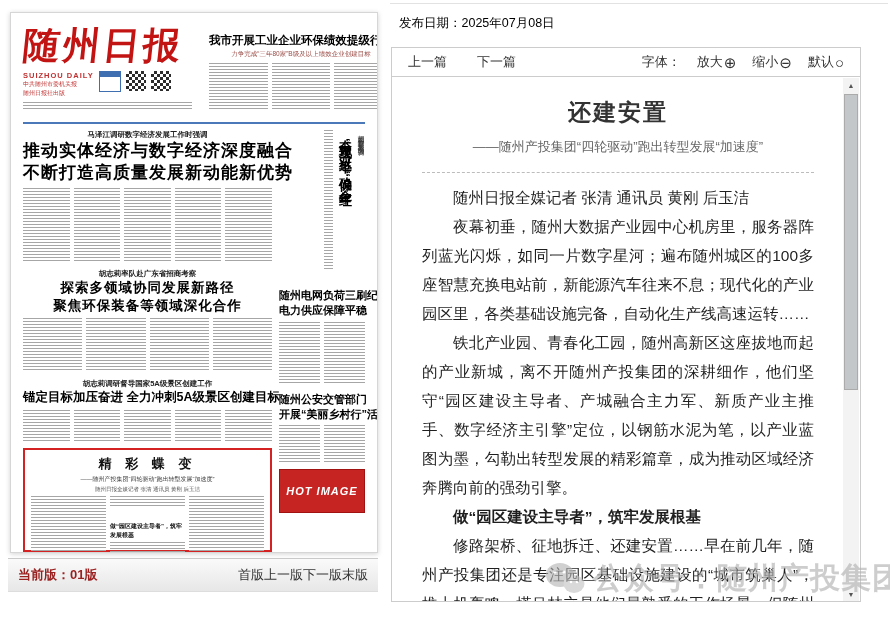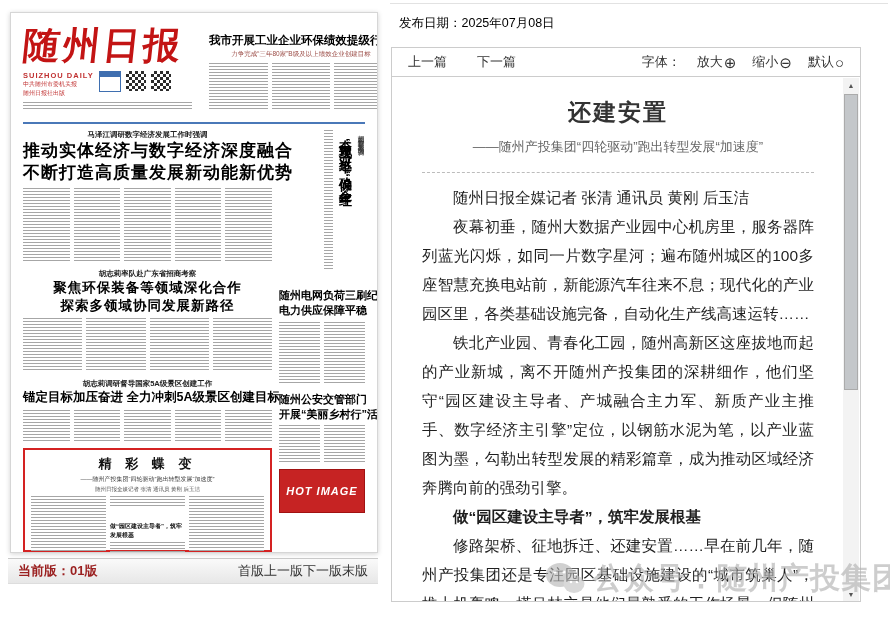--- a/index.html
+++ b/index.html
@@ -58,21 +58,21 @@
   .h38{height:38px;margin-top:4px;}
   .ad{margin-top:6px;height:42px;border:1px solid #a01212;background:#c62323;display:flex;flex-direction:row;}
   .ad-top{height:7px;background:rgba(255,255,255,.28);}
   .ad-text{flex:1;display:flex;align-items:center;justify-content:center;color:#fff;font-weight:bold;font-style:italic;font-size:11px;letter-spacing:1px;}
   .ad-bottom{height:9px;background:#fff;}
   .ad-bottom .ft{height:5px;width:80%;margin:2px auto 0;}
   
   .pager-bar{
     position:absolute;left:8px;top:558px;width:370px;height:26px;box-sizing:border-box;
     background:linear-gradient(#fafafa,#e7e7e7);border-top:1px solid #c9c9c9;border-bottom:1px solid #dddddd;
-    display:flex;align-items:center;padding:8px 10px;font-size:13px;
+    display:flex;align-items:center;padding:16px 10px;font-size:13px;
   }
   .pager-current{color:#9a1f1f;font-weight:bold;}
   .pager-links{margin-left:auto;display:flex;}
   .pager-link{color:#333;cursor:pointer;}
   
   .topline{position:absolute;left:390px;top:3px;width:498px;height:1px;background:#e2e2e2;}
   .pubdate{position:absolute;left:399px;top:15px;font-size:12.5px;color:#000;}
   .toolbar{
     position:absolute;left:391px;top:47px;width:470px;height:30px;box-sizing:border-box;
     border:1px solid #cccccc;background:#fff;display:flex;align-items:center;padding:0 16px;gap:30px;font-size:13px;color:#333;
@@ -146,22 +146,22 @@
           <div class="col ft"></div>
           <div class="col ft"></div>
           <div class="col ft"></div>
           <div class="col ft"></div>
           <div class="col ft"></div>
         </div>
       </div>
 
       <div class="story">
         <div class="kicker">胡志莉率队赴广东省招商考察</div>
+        <div class="hl-2">探索多领域协同发展新路径</div>
         <div class="hl-2">聚焦环保装备等领域深化合作</div>
-        <div class="hl-2">探索多领域协同发展新路径</div>
         <div class="cols h54">
           <div class="col ft"></div>
           <div class="col ft"></div>
           <div class="col ft"></div>
           <div class="col ft"></div>
         </div>
       </div>
 
       <div class="story">
         <div class="kicker">胡志莉调研督导国家5A级景区创建工作</div>

